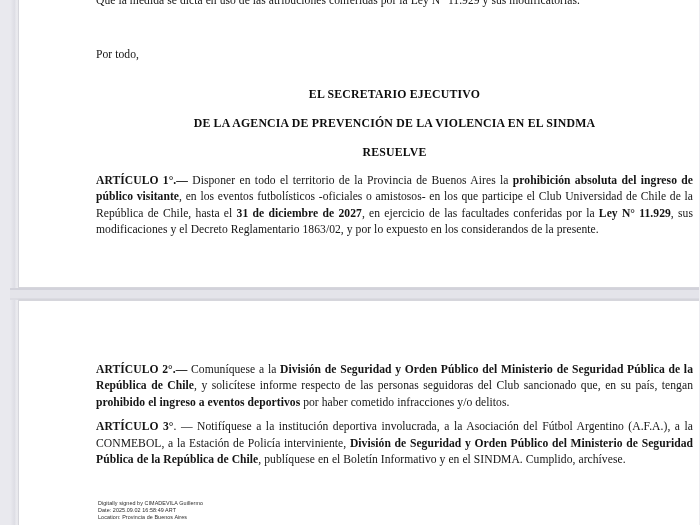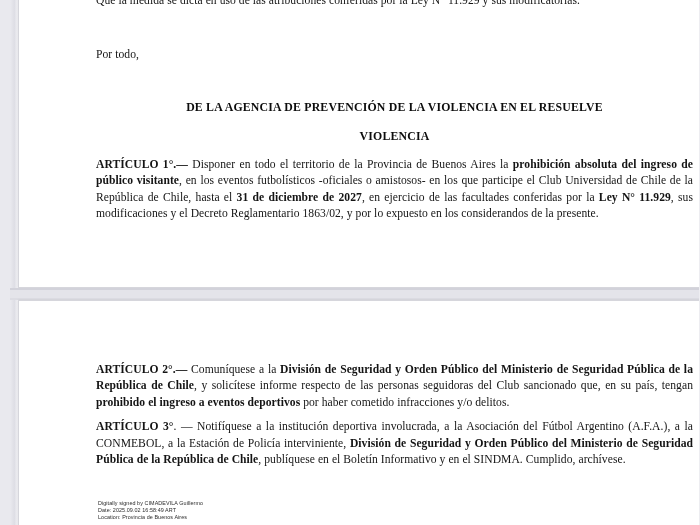--- a/index.html
+++ b/index.html
@@ -155,28 +155,29 @@
     <div class="page-inner" style="top:240px;">
 
       <p class="doc-p">Que la medida se dicta en uso de las atribuciones conferidas por la Ley N° 11.929 y sus modificatorias.</p>
 
       <div class="spacer-lg"></div>
 
       <p class="doc-p">Por todo,</p>
 
       <div class="spacer-md"></div>
 
+      <div class="center">EL SECRETARIO EJECUTIVO</div>
 
       <div class="spacer-sm"></div>
 
-      <div class="center">DE LA AGENCIA DE PREVENCIÓN DE LA VIOLENCIA EN EL RESUELVE</div>
+      <div class="center">DE LA AGENCIA DE PREVENCIÓN DE LA VIOLENCIA EN EL SINDMA</div>
 
       <div class="spacer-sm"></div>
 
-      <div class="center">VIOLENCIA</div>
+      <div class="center">RESUELVE</div>
 
       <div class="spacer-sm"></div>
 
       <p class="doc-p">
         <span class="b">ARTÍCULO 1°.—</span><span> Disponer en todo el territorio de la Provincia de Buenos Aires la </span><span class="b">prohibición absoluta del ingreso de público visitante</span><span>, en los eventos futbolísticos -oficiales o amistosos- en los que participe el </span><span class="i">Club Universidad de Chile</span><span> de la República de Chile, hasta el </span><span class="b">31 de diciembre de 2027</span><span>, en ejercicio de las facultades conferidas por la </span><span class="b">Ley N° 11.929</span><span>, sus modificaciones y el Decreto Reglamentario 1863/02, y por lo expuesto en los considerandos de la presente.</span>
       </p>
 
     </div>
   </div>
 

